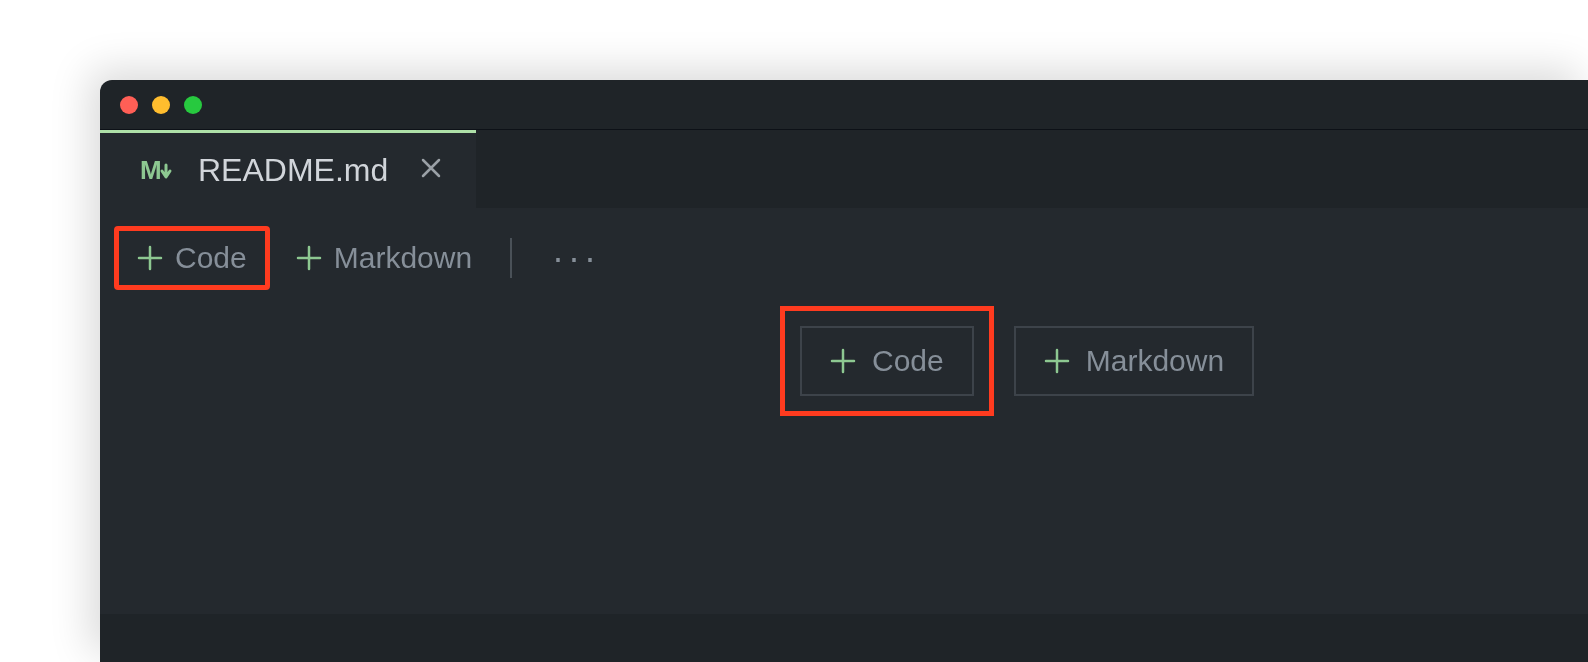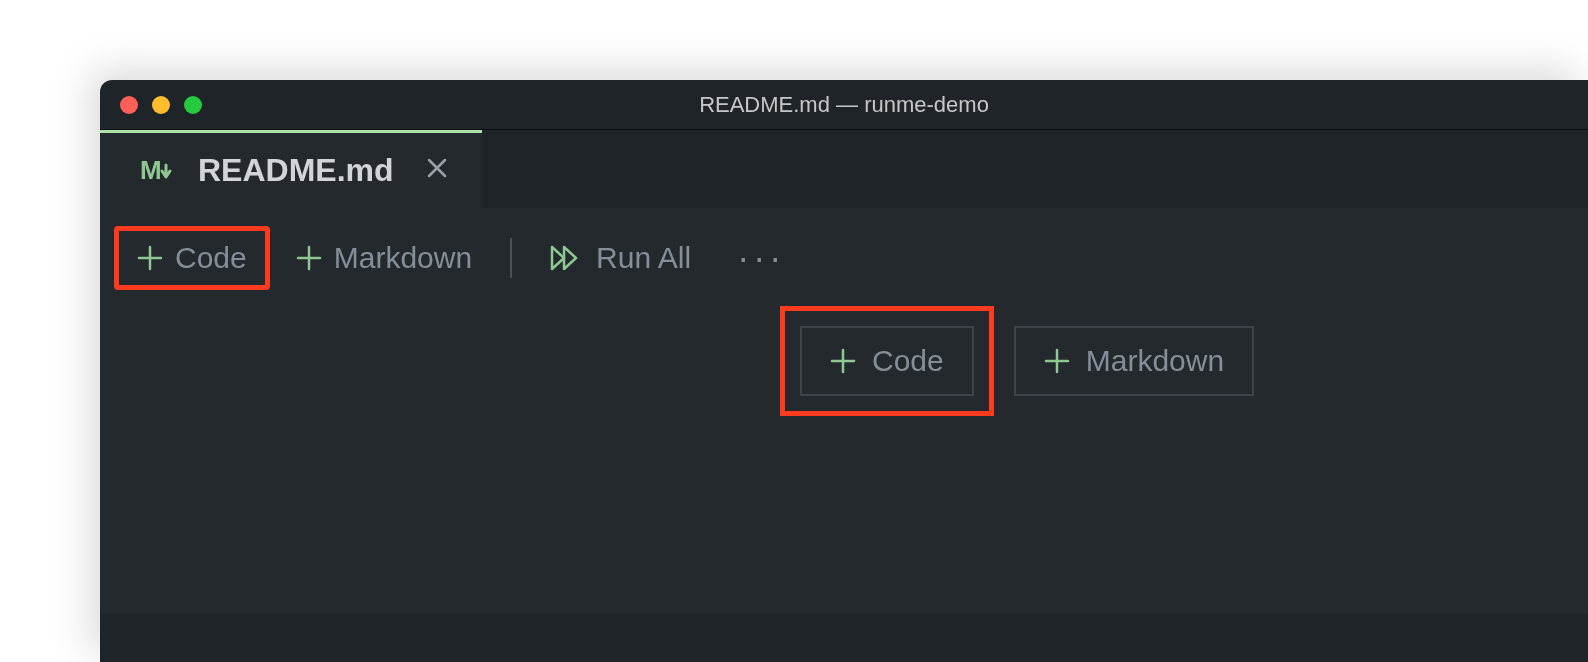--- a/index.html
+++ b/index.html
@@ -67,21 +67,21 @@
       border-top: 3px solid #aee0a8;
       height: 100%;
     }
     .tab-icon {
       display: flex;
       align-items: center;
     }
     .tab-label {
       color: #d1d5da;
       font-size: 32px;
-      font-weight: 700;
+      font-weight: 400;
     }
     .tab-close {
       color: #999;
       font-size: 26px;
       margin-left: 10px;
       padding: 4px;
       cursor: pointer;
     }
     .toolbar {
       display: flex;
@@ -164,21 +164,20 @@
 </head>
 <body>
 
 <div class="window">
   <div class="titlebar">
     <div class="traffic-lights">
       <div class="traffic-light red"></div>
       <div class="traffic-light yellow"></div>
       <div class="traffic-light green"></div>
     </div>
-    <div class="window-title">README.md — runme-demo</div>
   </div>
 
   <div class="tabs">
     <div class="tab">
       <span class="tab-icon">
         <svg width="40" height="28" viewBox="0 0 40 28">
           <text x="0" y="22" font-size="26" font-weight="900" fill="#8dc891">M</text>
           <path d="M 26 8 L 26 18 M 22 14 L 26 20 L 30 14" stroke="#8dc891" stroke-width="3" fill="none" stroke-linecap="round" stroke-linejoin="round"></path>
         </svg>
       </span>
@@ -205,29 +204,20 @@
       <span class="toolbar-icon">
         <svg width="26" height="26" viewBox="0 0 26 26">
           <path d="M 13 2 L 13 24 M 2 13 L 24 13" stroke="#8dc891" stroke-width="2.5" stroke-linecap="round"></path>
         </svg>
       </span>
       <span class="toolbar-label">Markdown</span>
     </div>
 
     <div class="toolbar-sep"></div>
 
-    <div class="toolbar-btn">
-      <span class="toolbar-icon">
-        <svg width="34" height="30" viewBox="0 0 34 30">
-          <path d="M 2 4 L 14 15 L 2 26 Z" fill="none" stroke="#8dc891" stroke-width="2.5" stroke-linejoin="round"></path>
-          <path d="M 14 4 L 26 15 L 14 26 Z" fill="none" stroke="#8dc891" stroke-width="2.5" stroke-linejoin="round"></path>
-        </svg>
-      </span>
-      <span class="toolbar-label">Run All</span>
-    </div>
 
 
     <div class="more-icon">···</div>
   </div>
 
   <div class="cell-inserter">
     <div class="cell-btn highlighted-outer">
       <span class="toolbar-icon">
         <svg width="26" height="26" viewBox="0 0 26 26">
           <path d="M 13 2 L 13 24 M 2 13 L 24 13" stroke="#8dc891" stroke-width="2.5" stroke-linecap="round"></path>

